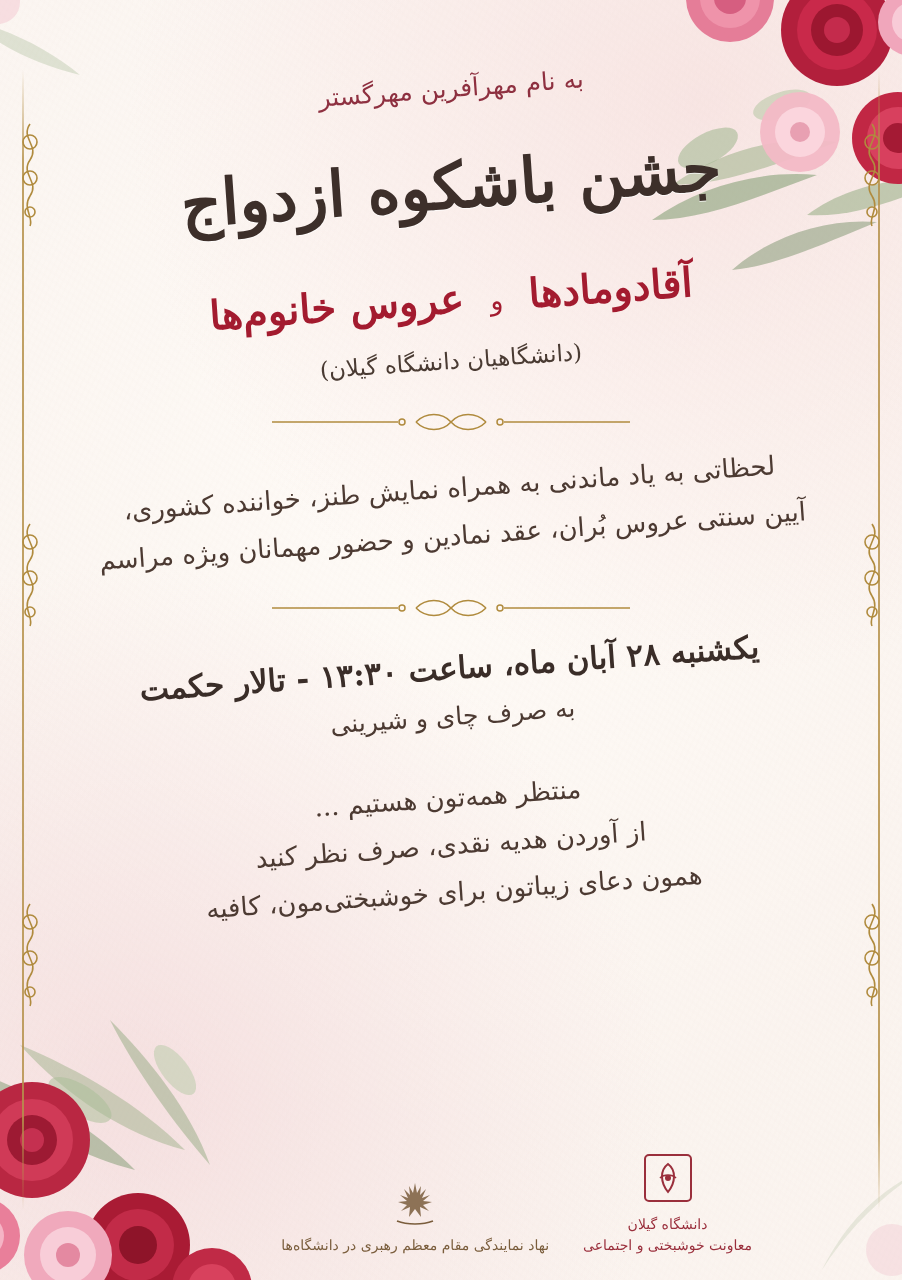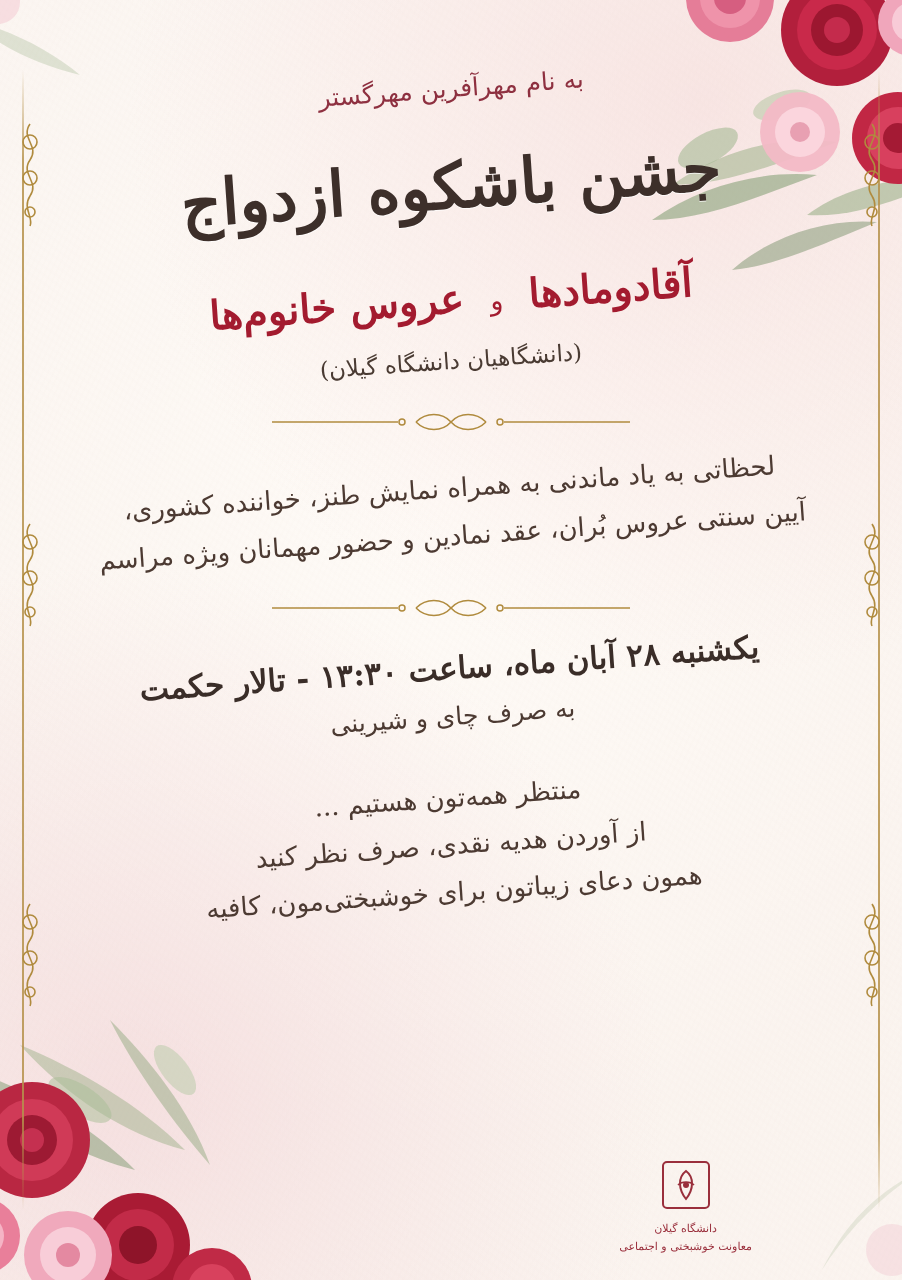--- a/index.html
+++ b/index.html
@@ -177,21 +177,21 @@
     bottom: 26px;
     right: 150px;
     display: flex;
     flex-direction: row;
     align-items: flex-end;
     gap: 34px;
   }
   .logo-block { text-align: center; color: #7a5d3c; }
   .logo-block .cap {
     font-family: "DejaVu Serif", serif;
-    font-size: 11px;
+    font-size: 14px;
     color: #7a5d3c;
     margin-top: 3px;
     line-height: 1.3;
   }
   .logo-block.uni .cap { color: #9a2f3c; }
 </style>
 </head>
 <body>
 
 <div class="poster">
@@ -416,16 +416,23 @@
       <svg width="52" height="56" viewBox="0 0 52 56">
         <rect x="3" y="3" width="46" height="46" rx="4" fill="none" stroke="#9a2f3c" stroke-width="2"></rect>
         <path d="M26 12 C18 18 18 30 26 40 C34 30 34 18 26 12 Z" fill="none" stroke="#9a2f3c" stroke-width="2"></path>
         <path d="M18 26 C22 22 30 22 34 26" fill="none" stroke="#9a2f3c" stroke-width="1.6"></path>
         <circle cx="26" cy="26" r="3" fill="#9a2f3c"></circle>
       </svg>
       <div class="cap">دانشگاه گیلان</div>
       <div class="cap">معاونت خوشبختی و اجتماعی</div>
     </div>
 
+    <div class="logo-block org">
+      <svg width="56" height="52" viewBox="0 0 56 52">
+        <path d="M28 6 L30 16 L34 9 L33 18 L39 12 L35 21 L43 18 L36 24 L45 25 L36 28 L42 34 L33 30 L34 40 L28 32 L22 40 L23 30 L14 34 L20 28 L11 25 L20 24 L13 18 L21 21 L17 12 L23 18 L22 9 L26 16 Z" fill="#7a5d3c" opacity=".85"></path>
+        <path d="M10 44 C20 48 36 48 46 44" fill="none" stroke="#7a5d3c" stroke-width="1.6"></path>
+      </svg>
+      <div class="cap">نهاد نمایندگی مقام معظم رهبری در دانشگاه‌ها</div>
+    </div>
 
   </div>
 
 </div>
 
 </body></html>

